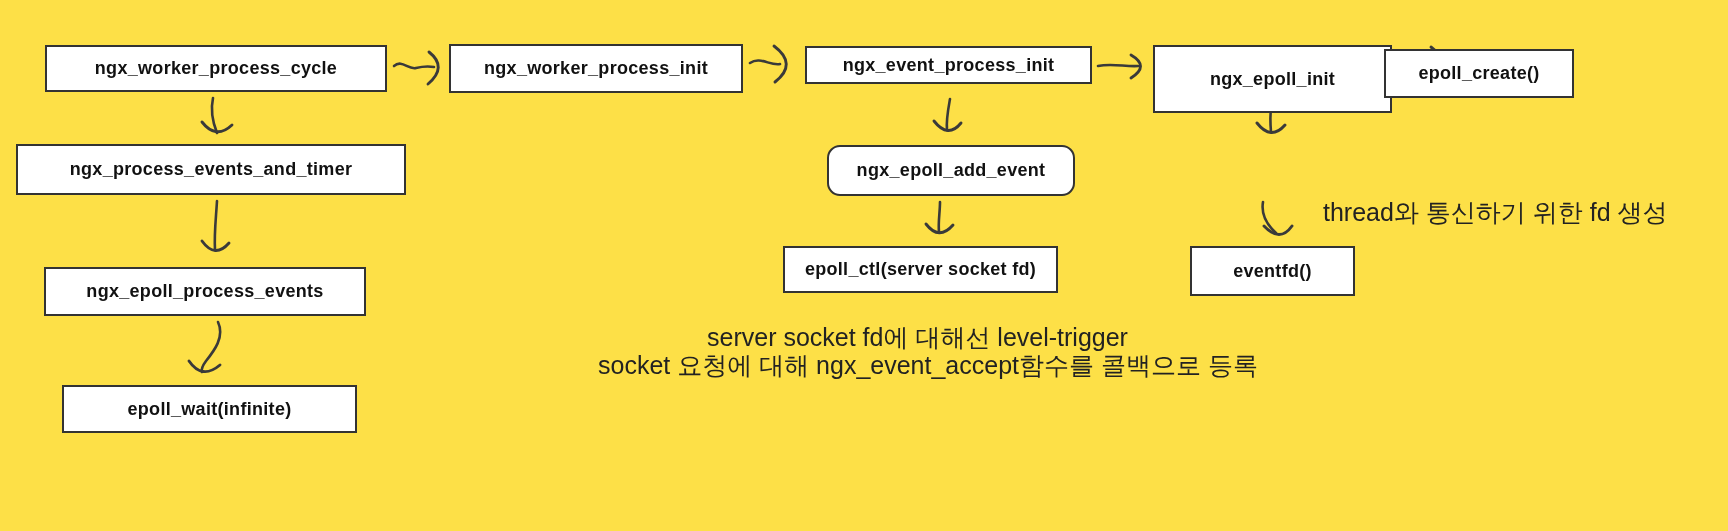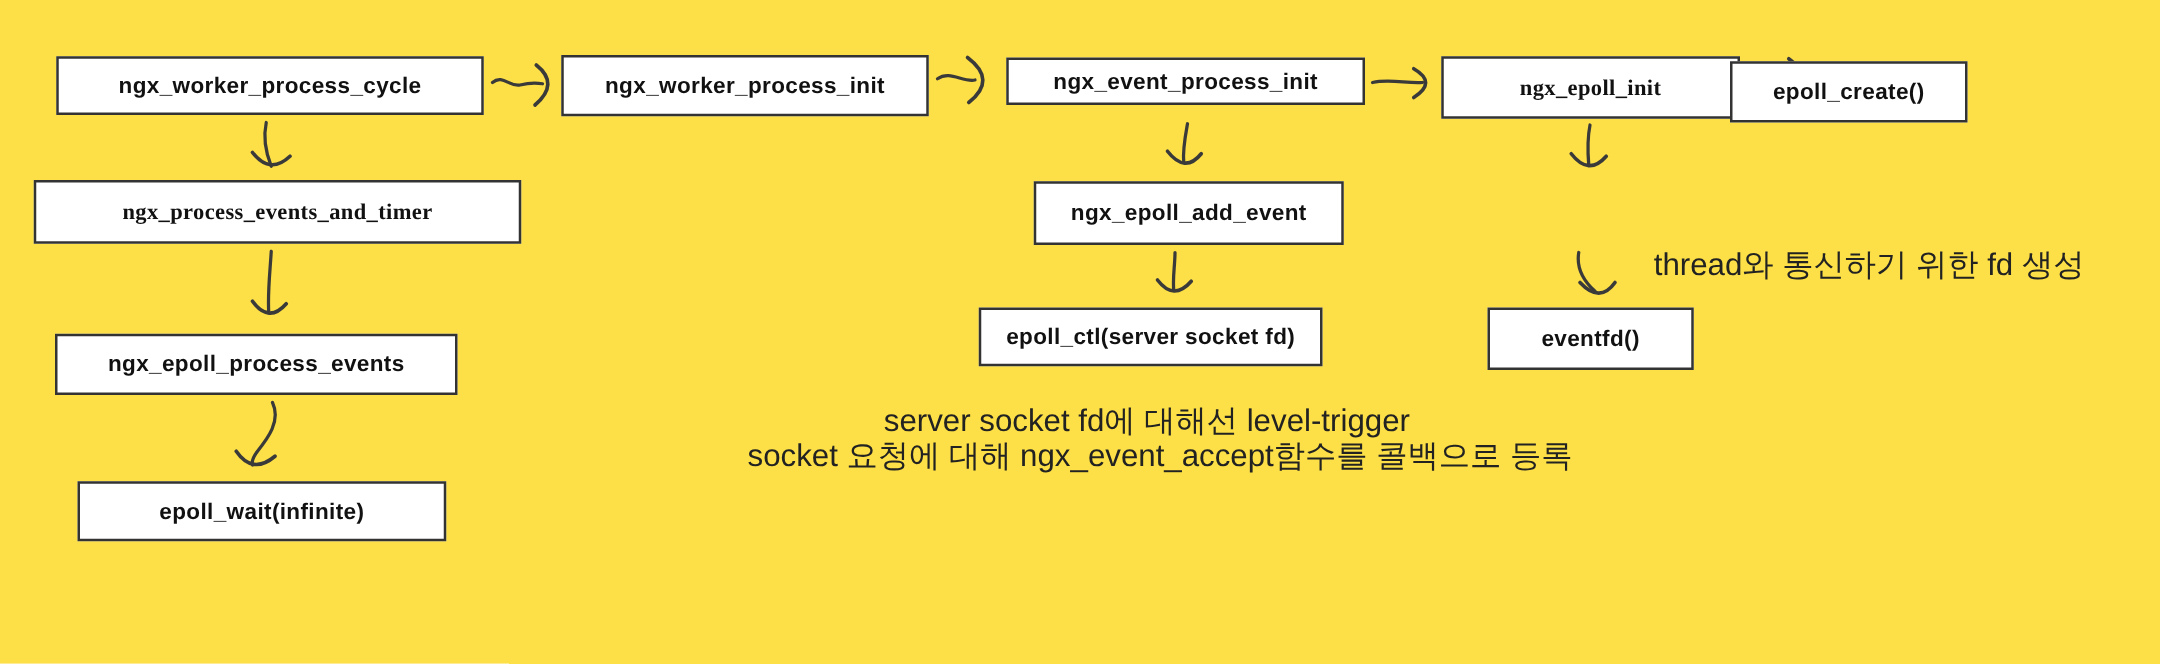--- a/index.html
+++ b/index.html
@@ -49,26 +49,26 @@
     color: #222222;
     font-size: 25px;
     font-weight: normal;
     white-space: nowrap;
     line-height: 1.15;
   }
   
   .n0  { left:45px;   top:45px;  width:342px; height:47px; }
   .n1  { left:449px;  top:44px;  width:294px; height:49px; }
   .n2  { left:805px;  top:46px;  width:287px; height:38px; }
-  .n3  { left:1153px; top:45px;  width:239px; height:50px;font-family:Liberation Serif, serif; }
+  .n3  { left:1153px; top:45px;  width:239px; height:68px; }
   .n4  { left:1384px; top:49px;  width:190px; height:49px; }
-  .n5  { left:27px;   top:144px; width:390px; height:51px;font-family:Liberation Serif, serif; }
+  .n5  { left:16px;   top:144px; width:390px; height:51px; }
   .n6  { left:44px;   top:267px; width:322px; height:49px; }
   .n7  { left:62px;   top:385px; width:295px; height:48px; }
-  .n8  { left:827px;  top:145px; width:248px; height:51px; }
+  .n8  { left:827px;  top:145px; width:248px; height:51px;border-radius:13px; }
   .n9  { left:783px;  top:246px; width:275px; height:47px; }
   .n10 { left:1147px; top:148px; width:287px; height:50px; }
   .n11 { left:1190px; top:246px; width:165px; height:50px; }
   
   .a0 { left:1323px; top:198px;text-align:right; }
   .a1 { left:707px;  top:323px; }
   .a2 { left:598px;  top:351px; }
 </style>
 </head>
 <body>

